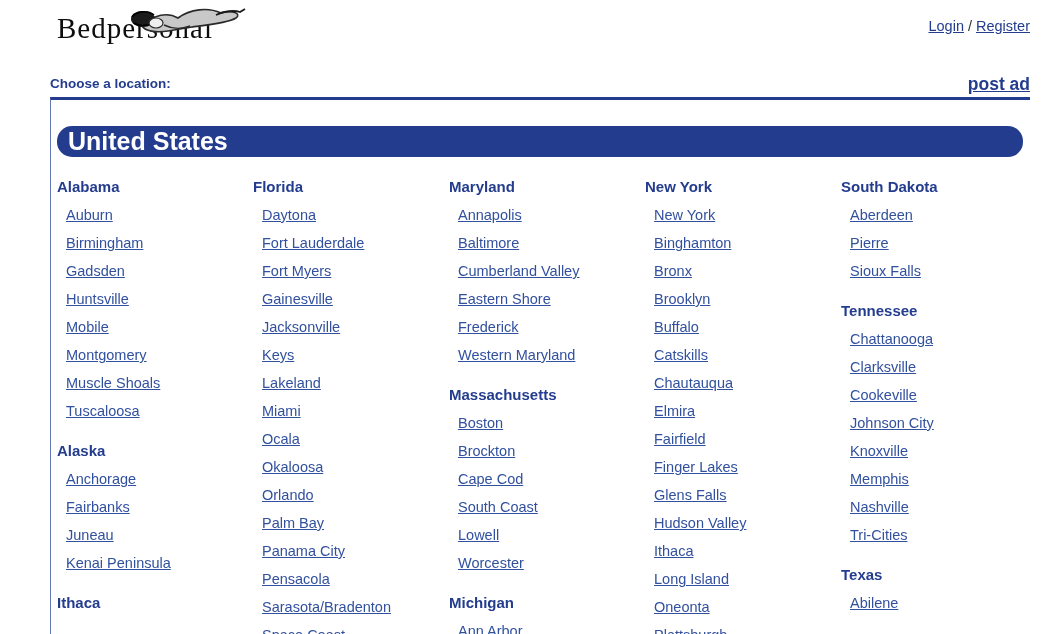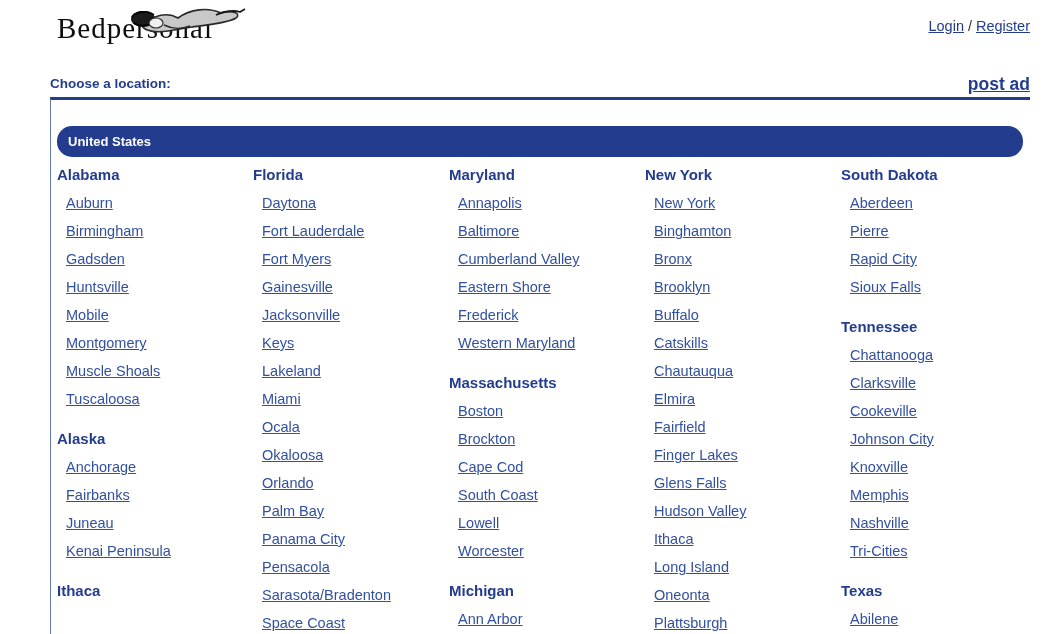--- a/index.html
+++ b/index.html
@@ -49,32 +49,32 @@
   
   .content-box{
     position:absolute;left:50px;top:97px;width:980px;height:537px;
     border-top:3px solid var(--navy);
     border-left:1px solid #6376b6;
     padding-top:26px;
   }
   .banner{
     margin-left:6px;width:966px;height:31px;
     background:var(--navy);border-radius:15px;
-    color:#ffffff;font-size:13px;font-weight:bold;
+    color:#ffffff;font-size:25px;font-weight:bold;
     line-height:31px;padding-left:11px;
   }
   .columns{
     display:flex;margin-left:6px;margin-top:9px;
   }
   .col{width:196px;flex:0 0 196px;}
   .state{
     font-size:15px;font-weight:bold;color:var(--navy);
     line-height:18px;margin:22px 0 0 0;
   }
-  .col .state:first-child{margin-top:0;}
+  .col .state:first-child{margin-top:12px;}
   .city{
     display:block;margin:10px 0 0 9px;
     font-size:14.5px;line-height:18px;
   }
 </style>
 </head>
 <body>
 
 <a class="logo" href="#">
   <span>Bedpersonal</span>
@@ -172,21 +172,20 @@
         <a class="city" href="#">Hudson Valley</a>
         <a class="city" href="#">Ithaca</a>
         <a class="city" href="#">Long Island</a>
         <a class="city" href="#">Oneonta</a>
         <a class="city" href="#">Plattsburgh</a>
       </div>
       <div class="col">
         <div class="state">South Dakota</div>
         <a class="city" href="#">Aberdeen</a>
         <a class="city" href="#">Pierre</a>
-        <a class="city" href="#">Rapid City</a>
         <a class="city" href="#">Sioux Falls</a>
         <div class="state">Tennessee</div>
         <a class="city" href="#">Chattanooga</a>
         <a class="city" href="#">Clarksville</a>
         <a class="city" href="#">Cookeville</a>
         <a class="city" href="#">Johnson City</a>
         <a class="city" href="#">Knoxville</a>
         <a class="city" href="#">Memphis</a>
         <a class="city" href="#">Nashville</a>
         <a class="city" href="#">Tri-Cities</a>

